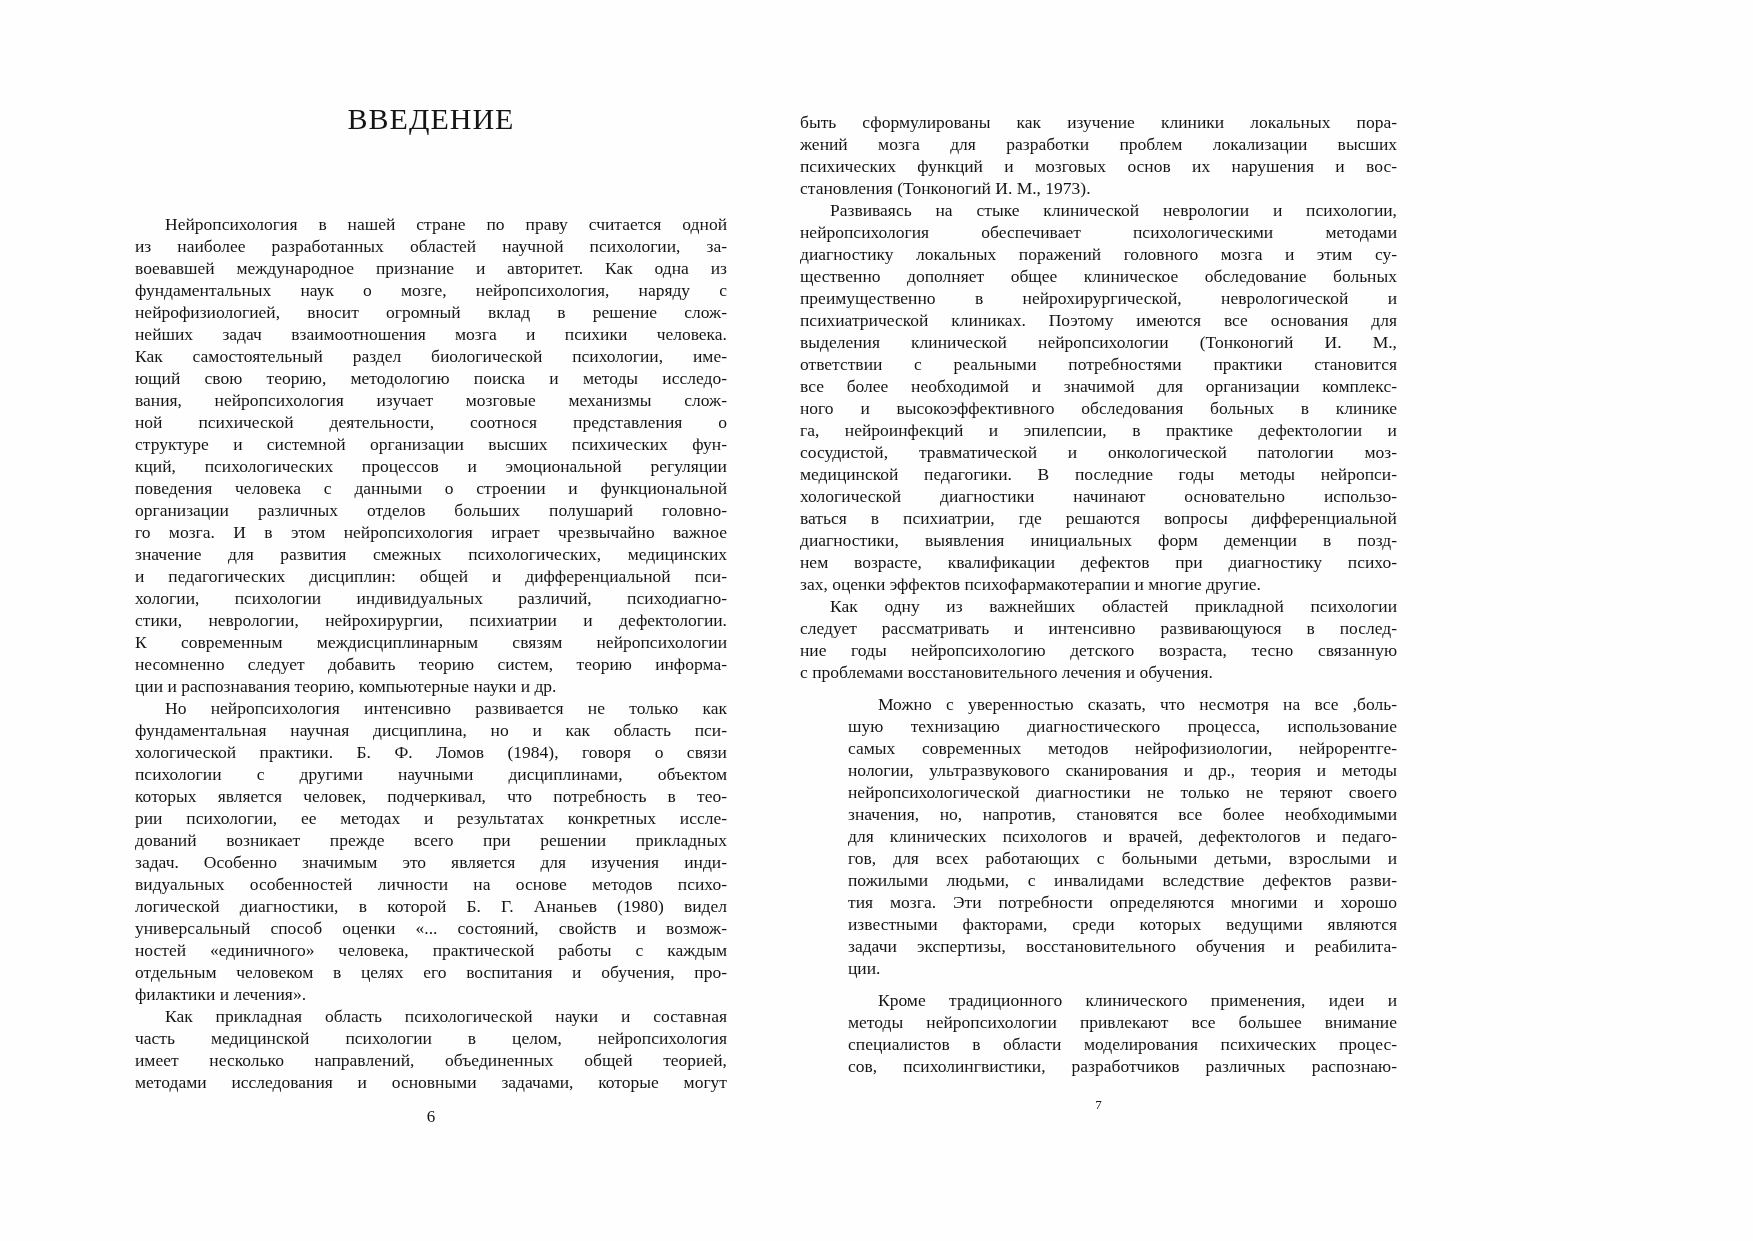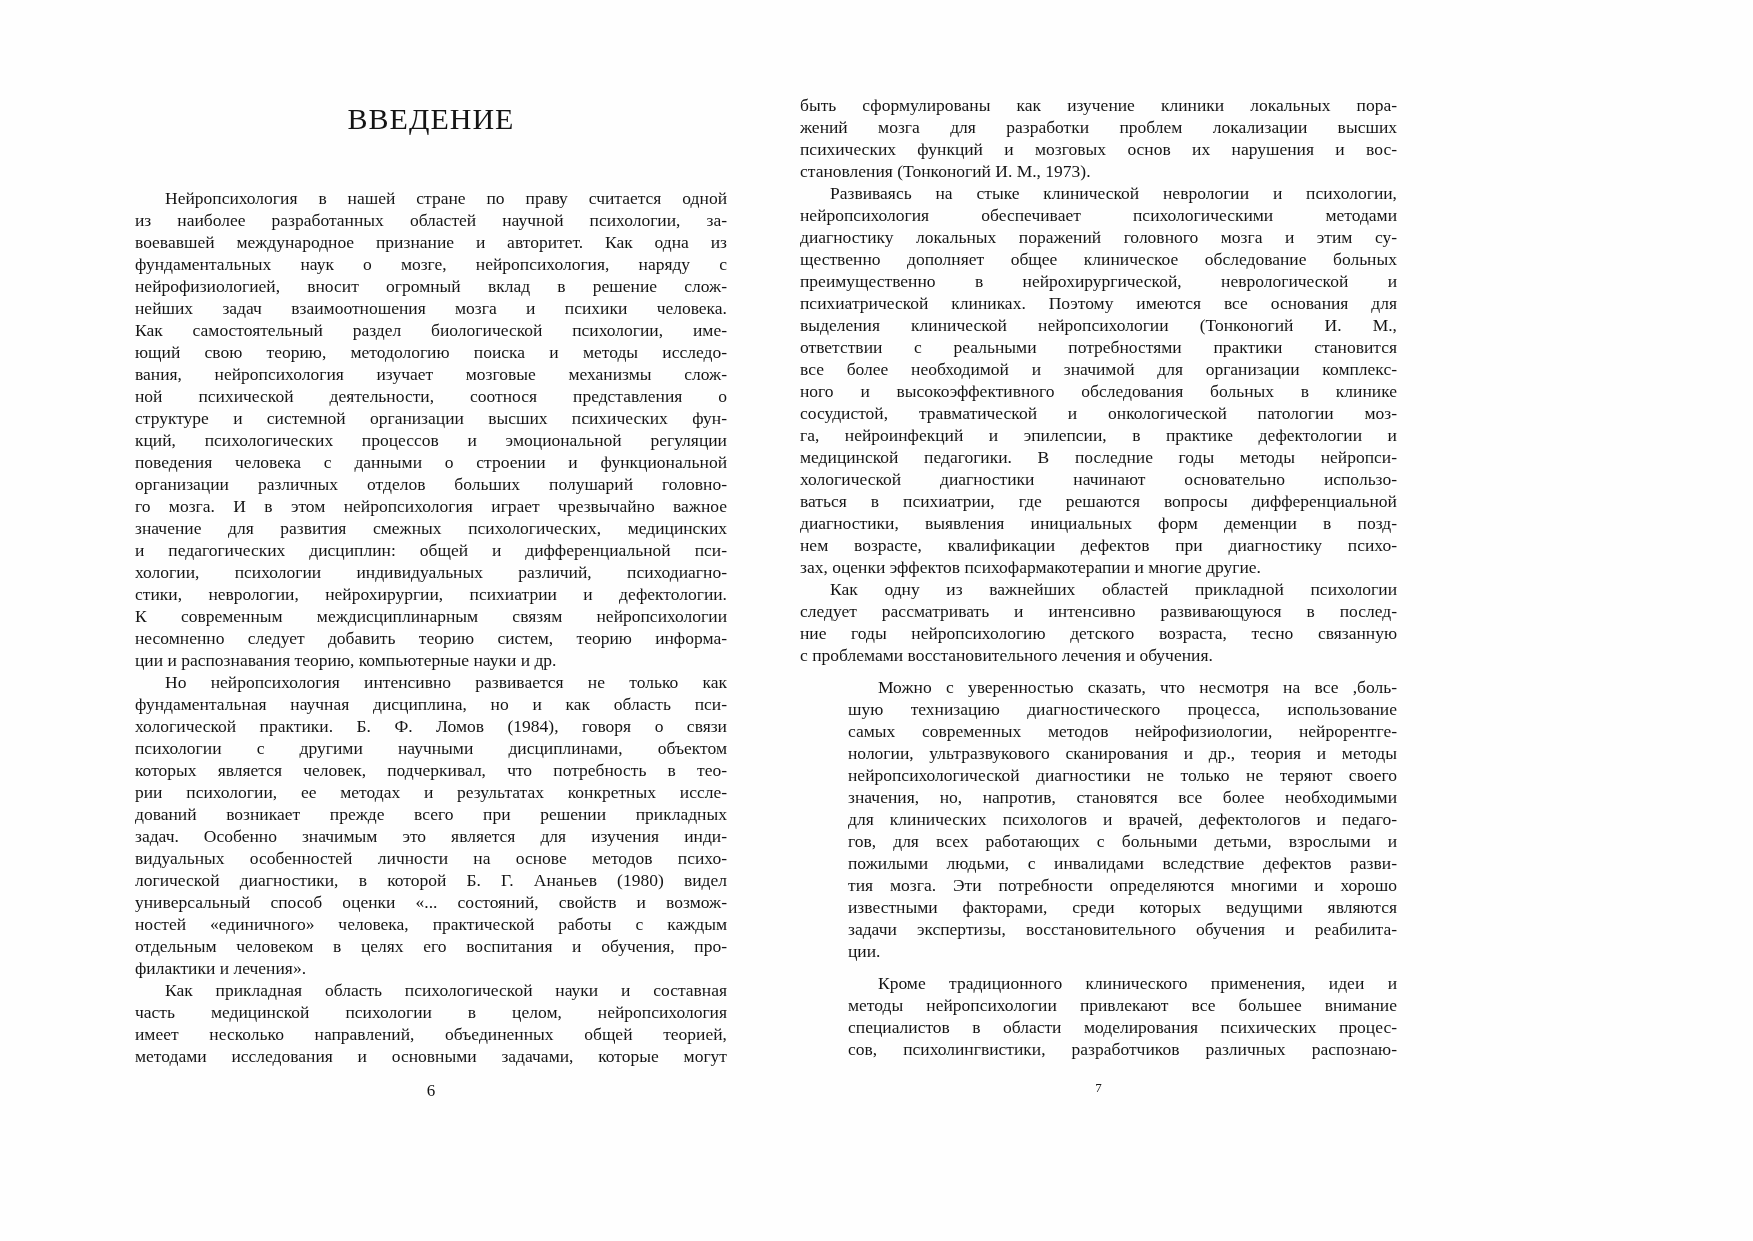--- a/index.html
+++ b/index.html
@@ -10,31 +10,31 @@
     color: #141414;
   }
   .book {
     position: relative;
     width: 1753px; height: 1241px;
     background: #fefefe;
     overflow: hidden;
   }
   .page { position: absolute; }
   .page-left  { left: 135px; top: 106px; width: 592px; }
-  .page-right { left: 800px; top: 94px; width: 597px; }
+  .page-right { left: 800px; top: 111px; width: 597px; }
 
   h1.chapter-title {
     margin: 0;
     font-size: 30px;
     line-height: 26px;
     font-weight: normal;
     text-align: center;
     letter-spacing: 1px;
   }
-  .page-left .text-block { margin-top: 55px; }
+  .page-left .text-block { margin-top: 81px; }
 
   .paragraph { margin: 0; }
   .paragraph.gap-before { margin-top: 10px; margin-left: 48px; }
 
   .line {
     font-size: 17.5px;
     line-height: 22px;
     height: 22px;
     text-align: justify;
     text-align-last: justify;
@@ -126,22 +126,22 @@
           <div class="line">Развиваясь на стыке клинической неврологии и психологии,</div>
           <div class="line">нейропсихология обеспечивает психологическими методами</div>
           <div class="line">диагностику локальных поражений головного мозга и этим су-</div>
           <div class="line">щественно дополняет общее клиническое обследование больных</div>
           <div class="line">преимущественно в нейрохирургической, неврологической и</div>
           <div class="line">психиатрической клиниках. Поэтому имеются все основания для</div>
           <div class="line">выделения клинической нейропсихологии (Тонконогий И. М.,</div>
           <div class="line">ответствии с реальными потребностями практики становится</div>
           <div class="line">все более необходимой и значимой для организации комплекс-</div>
           <div class="line">ного и высокоэффективного обследования больных в клинике</div>
+          <div class="line">га, нейроинфекций и эпилепсии, в практике дефектологии и</div>
           <div class="line">сосудистой, травматической и онкологической патологии моз-</div>
-          <div class="line">га, нейроинфекций и эпилепсии, в практике дефектологии и</div>
           <div class="line">медицинской педагогики. В последние годы методы нейропси-</div>
           <div class="line">хологической диагностики начинают основательно использо-</div>
           <div class="line">ваться в психиатрии, где решаются вопросы дифференциальной</div>
           <div class="line">диагностики, выявления инициальных форм деменции в позд-</div>
           <div class="line">нем возрасте, квалификации дефектов при диагностику психо-</div>
           <div class="line last">зах, оценки эффектов психофармакотерапии и многие другие.</div>
         </div>
       <div class="paragraph">
           <div class="line">Как одну из важнейших областей прикладной психологии</div>
           <div class="line">следует рассматривать и интенсивно развивающуюся в послед-</div>

